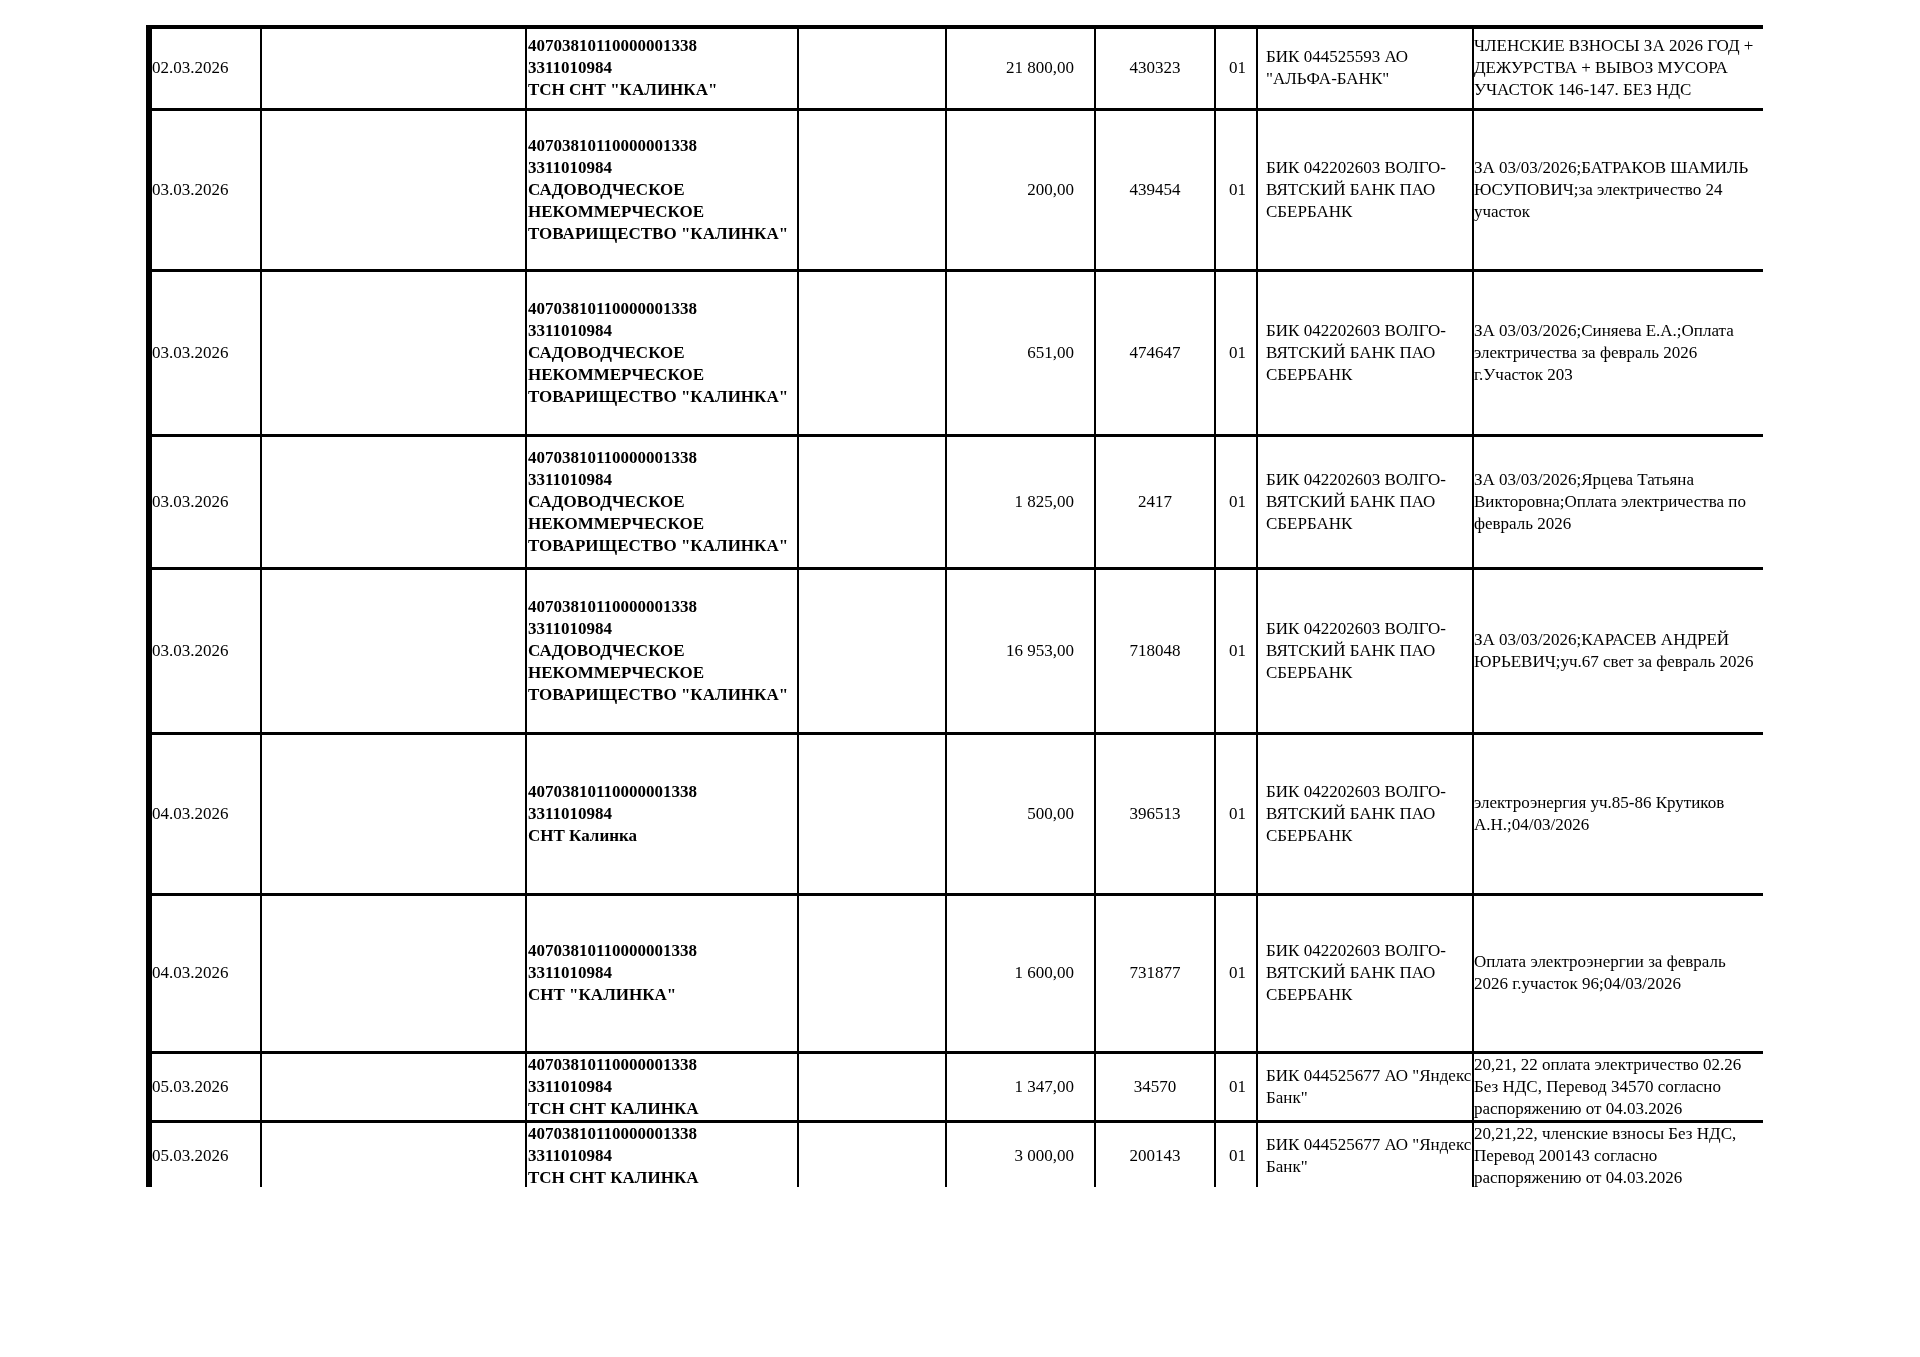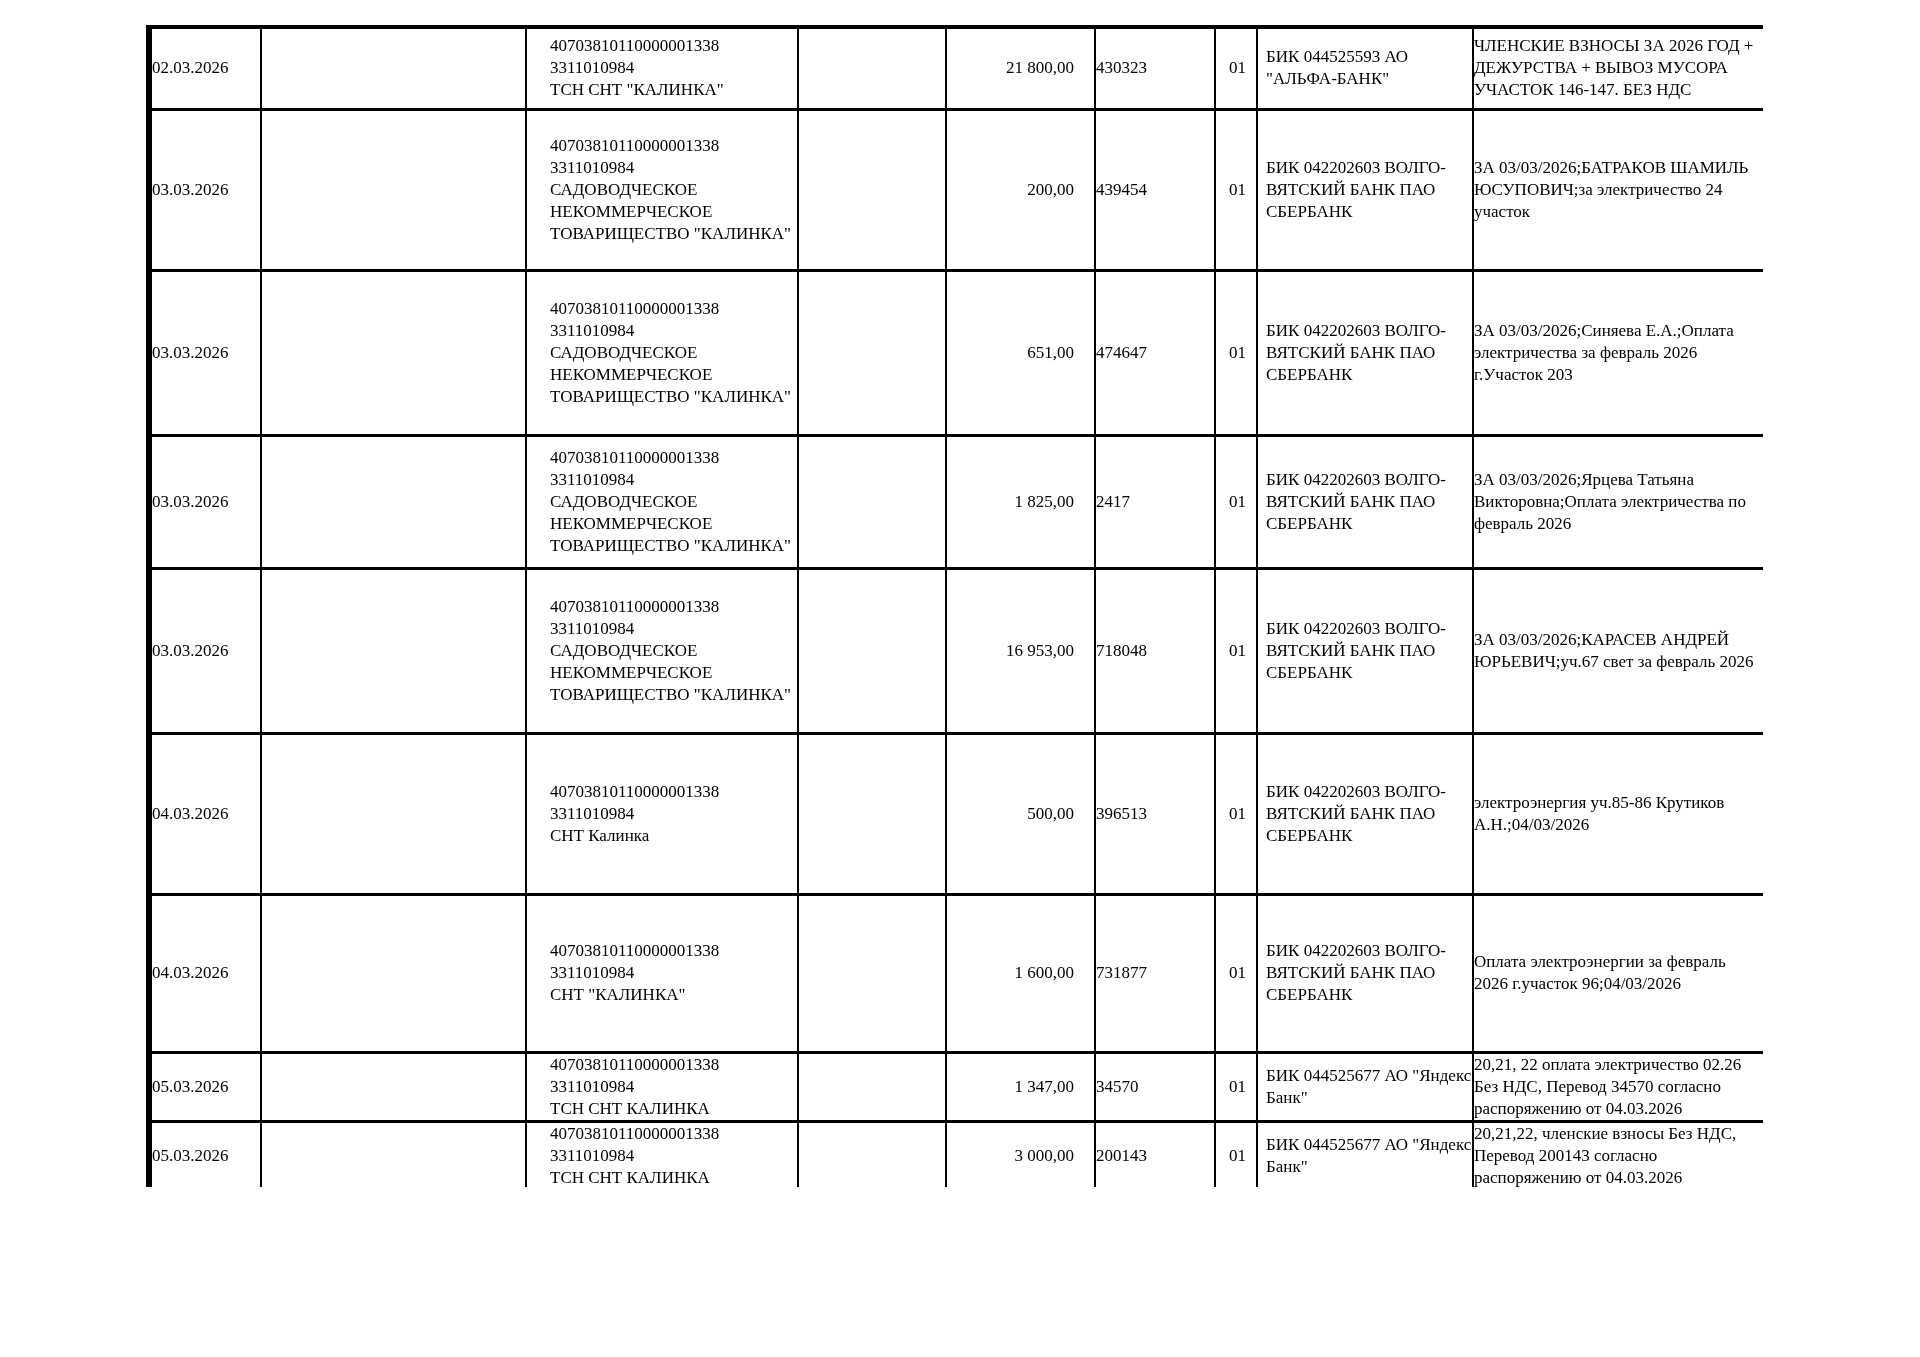--- a/index.html
+++ b/index.html
@@ -36,24 +36,24 @@
     border-bottom-width: 3px;
     vertical-align: middle;
     font-size: 17px;
     line-height: 22px;
     padding: 0;
     overflow: visible;
   }
   .register-table tr:last-child td { border-bottom-width: 0; }
   .register-table td.c-date   { text-align: left; }
   .register-table td.c-empty1 { }
-  .register-table td.c-payer  { padding-left: 23px; white-space: pre; }
+  .register-table td.c-payer  { padding-left: 1px; white-space: pre; font-weight: bold; }
   .register-table td.c-empty2 { }
   .register-table td.c-amount { text-align: right; padding-right: 20px; white-space: pre; }
-  .register-table td.c-docno  { text-align: left; }
+  .register-table td.c-docno  { text-align: center; }
   .register-table td.c-code   { padding-left: 13px; }
   .register-table td.c-bank   { padding-left: 8px; white-space: pre; }
   .register-table td.c-desc   { white-space: pre; border-right: none; }
   col.w-date   { width: 112px; }
   col.w-empty1 { width: 265px; }
   col.w-payer  { width: 272px; }
   col.w-empty2 { width: 148px; }
   col.w-amount { width: 149px; }
   col.w-docno  { width: 120px; }
   col.w-code   { width: 42px; }

